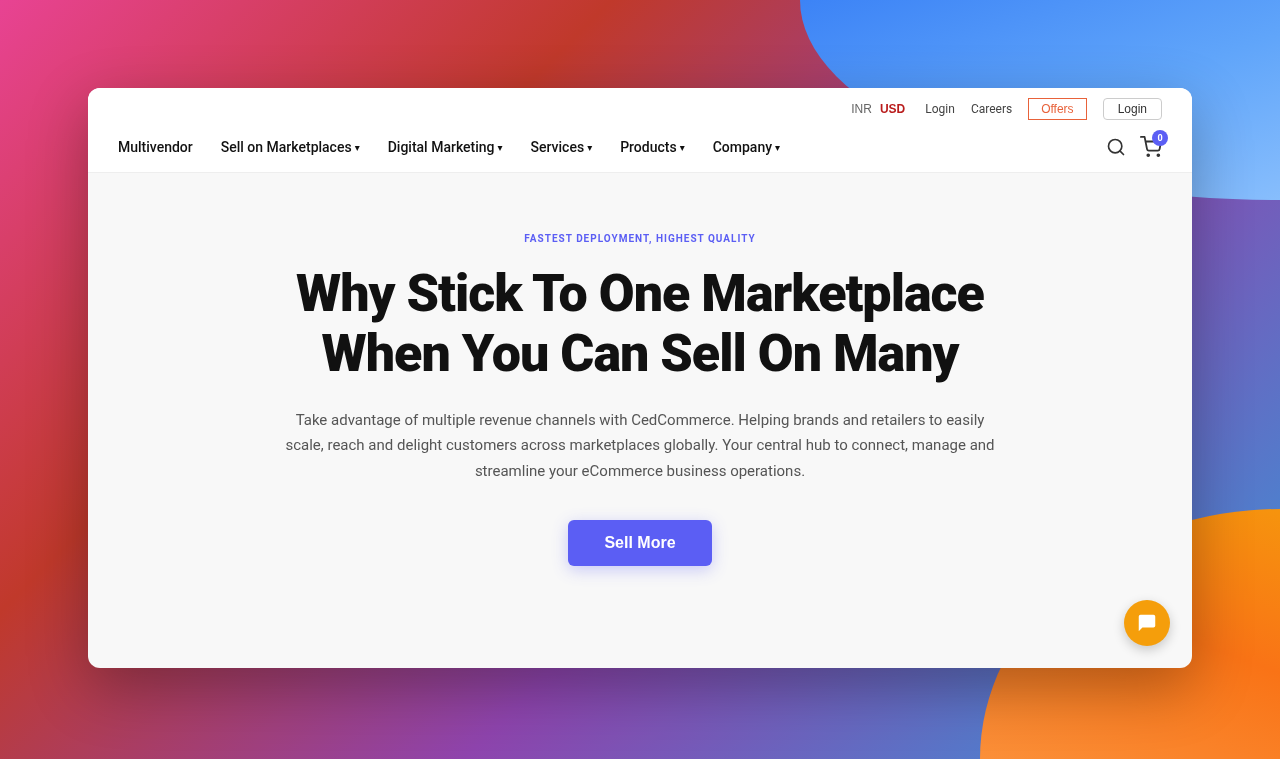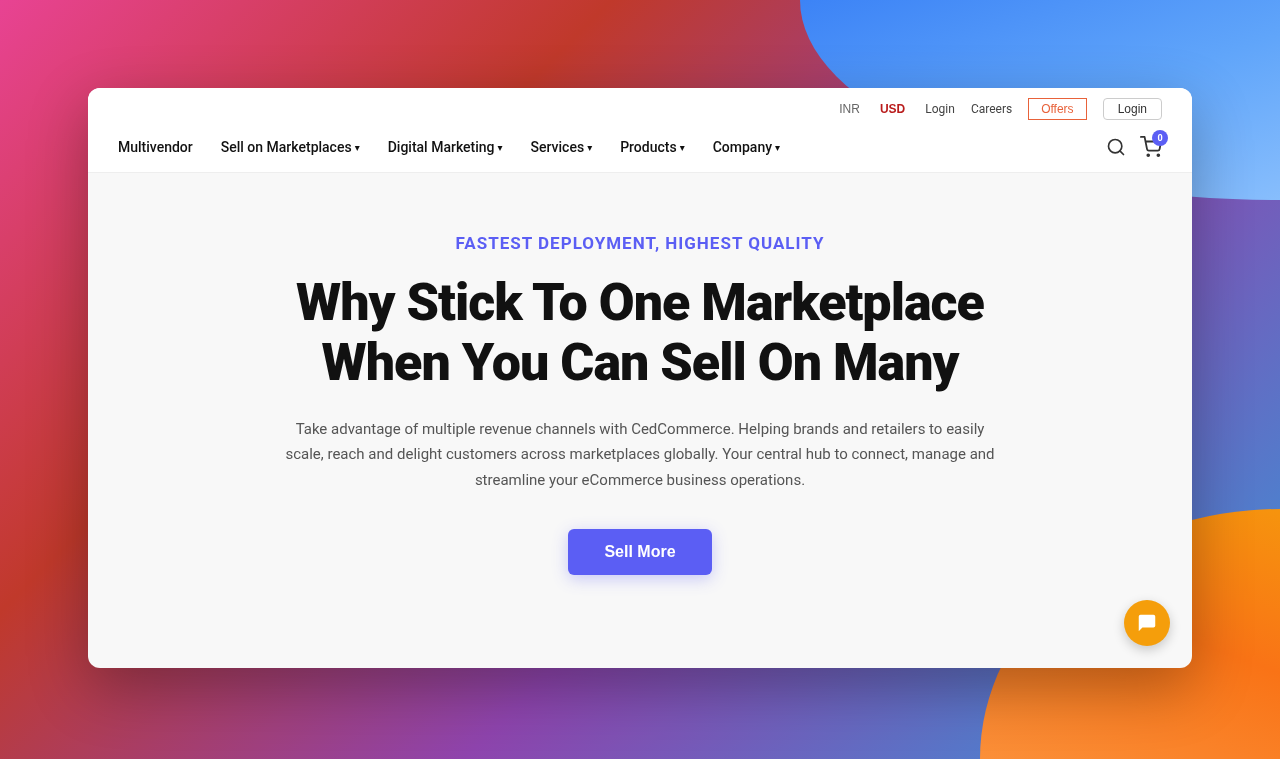--- a/index.html
+++ b/index.html
@@ -69,21 +69,21 @@
       display: flex;
       align-items: center;
       justify-content: flex-end;
       padding: 10px 0 6px;
       gap: 16px;
       font-size: 12px;
     }
 
     .currency-group {
       display: flex;
-      gap: 12px;
+      gap: 0;
     }
 
     .currency-btn {
       font-size: 12px;
       color: #666;
       cursor: pointer;
       background: none;
       border: none;
       padding: 2px 4px;
     }
@@ -226,21 +226,21 @@
 
     
     .hero {
       padding: 60px 40px 40px;
       text-align: center;
       max-width: 900px;
       margin: 0 auto;
     }
 
     .hero-tag {
-      font-size: 17px;
+      font-size: 10px;
       font-weight: 700;
       color: #5b5ef4;
       letter-spacing: 1px;
       margin-bottom: 20px;
       text-transform: uppercase;
     }
 
     .hero-title {
       font-size: 52px;
       font-weight: 900;

